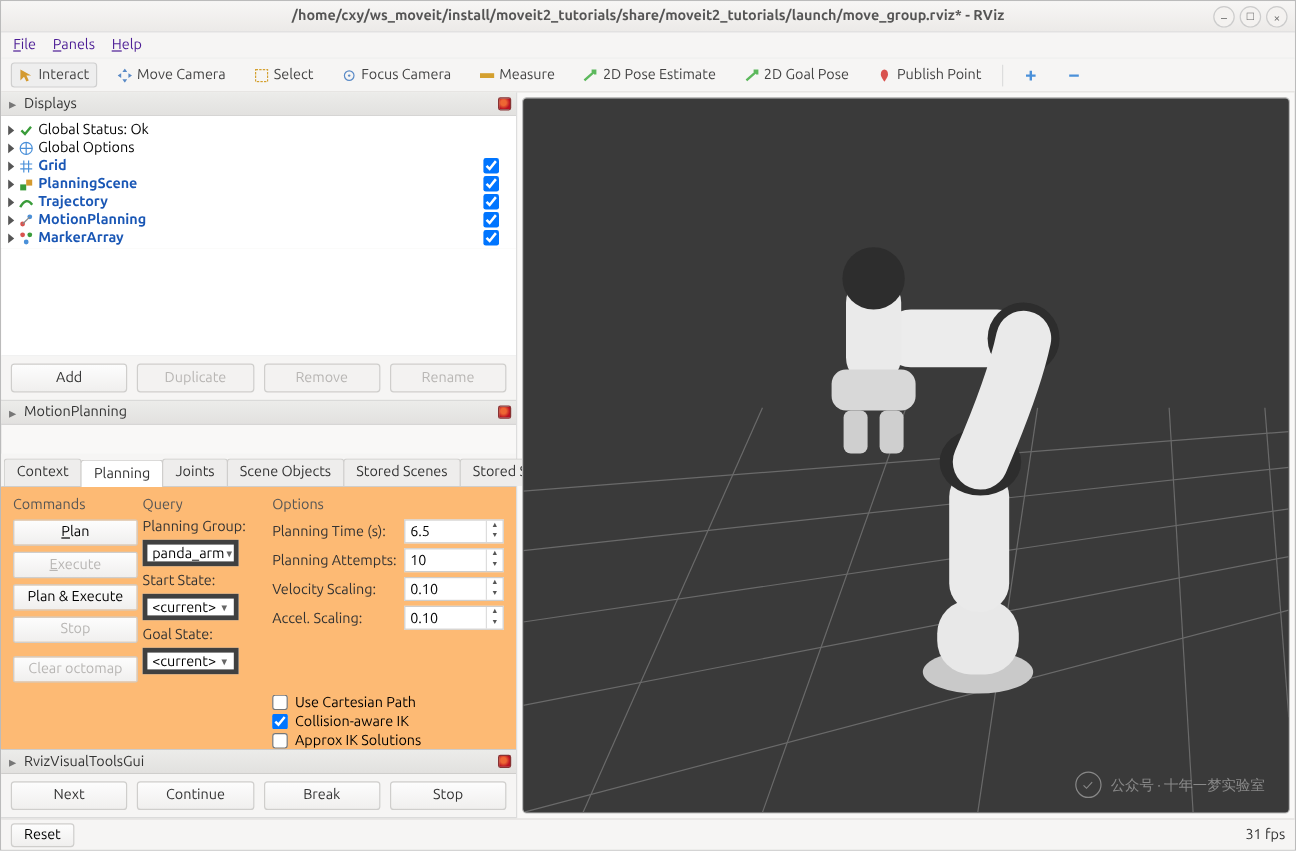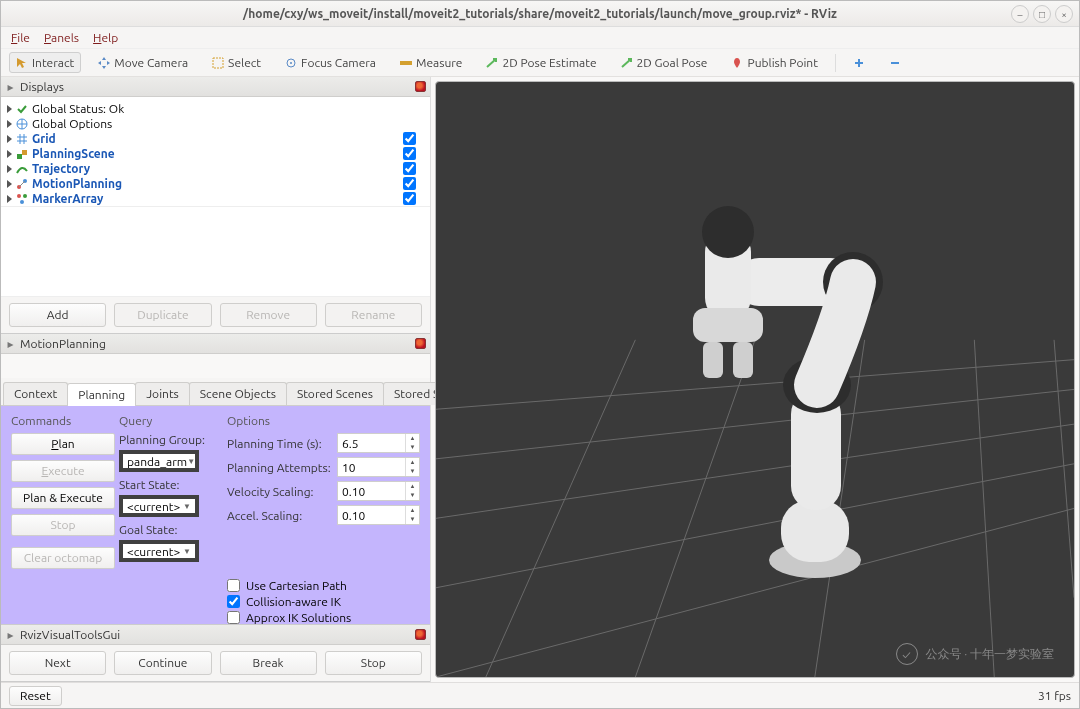--- a/index.html
+++ b/index.html
@@ -3,21 +3,21 @@
 <meta charset="utf-8">
 <style>
   * { box-sizing: border-box; font-family: "Ubuntu", "Segoe UI", sans-serif; font-size: 12px; }
   body { margin:0; background:#fff; width:1080px; height:709px; overflow:hidden; }
   .window { width:1080px; height:709px; background:#f9f8f7; border:1px solid #bbb; display:flex; flex-direction:column; }
   .titlebar { height:26px; background:linear-gradient(#f7f6f5,#eceae8); display:flex; align-items:center; justify-content:center; position:relative; border-bottom:1px solid #ddd; }
   .titlebar .title { color:#555; font-weight:bold; font-size:12px; }
   .titlebar .controls { position:absolute; right:6px; top:4px; display:flex; gap:4px; }
   .tctrl { width:18px; height:18px; border:1px solid #ccc; border-radius:9px; display:flex; align-items:center; justify-content:center; background:#f4f2f0; color:#666; font-size:10px; cursor:pointer; }
   .menubar { height:22px; display:flex; align-items:center; gap:14px; padding:0 10px; border-bottom:1px solid #eee; background:#f6f5f4; }
-  .menubar .mi { color:#7f1d1d; cursor:pointer; }
+  .menubar .mi { color:#4c1d95; cursor:pointer; }
   .menubar .mi u { text-decoration:underline; }
   .toolbar { height:28px; display:flex; align-items:center; gap:10px; padding:0 8px; border-bottom:1px solid #e3e1df; background:#f6f5f4; }
   .tbtn { display:flex; align-items:center; gap:4px; padding:3px 6px; border:1px solid transparent; border-radius:3px; color:#444; cursor:pointer; }
   .tbtn.active { background:#eee; border:1px solid #cfcfcf; }
   .ticon { width:12px; height:12px; display:inline-block; }
   .sep { width:1px; height:18px; background:#ddd; }
   .content { flex:1; display:flex; min-height:0; }
   .left { width:430px; display:flex; flex-direction:column; border-right:1px solid #ddd; min-height:0; }
   .panel { display:flex; flex-direction:column; border-bottom:1px solid #ccc; }
   .phead { height:20px; background:linear-gradient(#ececea,#e2e1df); border-bottom:1px solid #cfcecc; display:flex; align-items:center; padding:0 4px; gap:4px; }
@@ -31,21 +31,21 @@
   .treecheck { margin-left:auto; margin-right:8px; }
   .link-blue { color:#1a57b5; font-weight:bold; }
   .tree-gap { height:90px; background:#fff; border-bottom:1px solid #eee; }
   .btnrow { display:flex; gap:8px; padding:6px 8px; background:#f6f5f4; }
   .btn { flex:1; height:24px; border:1px solid #cfcecc; background:linear-gradient(#fdfdfd,#f0efee); border-radius:3px; color:#333; cursor:pointer; text-align:center; line-height:22px; }
   .btn.disabled { color:#b8b6b4; background:#f3f2f1; cursor:default; }
   .tabs { display:flex; border-bottom:1px solid #cfcecc; background:#f6f5f4; padding-top:4px; padding-left:2px; gap:0;margin-top:24px; }
   .tab { padding:4px 10px; border:1px solid #cfcecc; border-bottom:none; background:#eeedeC; margin-right:-1px; border-radius:3px 3px 0 0; cursor:pointer; color:#333; white-space:nowrap; }
   .tab.active { background:#fff; position:relative; top:1px; }
   .tab.more { width:16px; padding:4px 0; text-align:center; color:#777;}
-  .mpbody { background:#c4b5fd; padding:8px 10px; flex:1; overflow:auto; }
+  .mpbody { background:#fdba74; padding:8px 10px; flex:1; overflow:auto; }
   .cols { display:flex; gap:16px; }
   .colh { color:#555; font-weight:normal; margin-bottom:6px; }
   .sbtn { width:104px; height:22px; border:1px solid #cfcecc; background:linear-gradient(#fdfdfd,#f0efee); border-radius:2px; margin-bottom:5px; cursor:pointer; text-align:center; line-height:20px; display:block; }
   .sbtn u { text-decoration:underline; }
   .sbtn.disabled { color:#b8b6b4; }
   .combo { width:80px; height:22px; border:4px solid #404040; background:#fff; display:flex; align-items:center; padding:0 4px; justify-content:space-between; margin-bottom:6px; }
   .combo .dd { color:#666; font-size:8px; }
   .lbl { color:#333; margin-bottom:4px; display:block; }
   .opt-row { display:flex; align-items:center; gap:6px; margin-bottom:4px; }
   .opt-row .olbl { width:104px; color:#333; }

